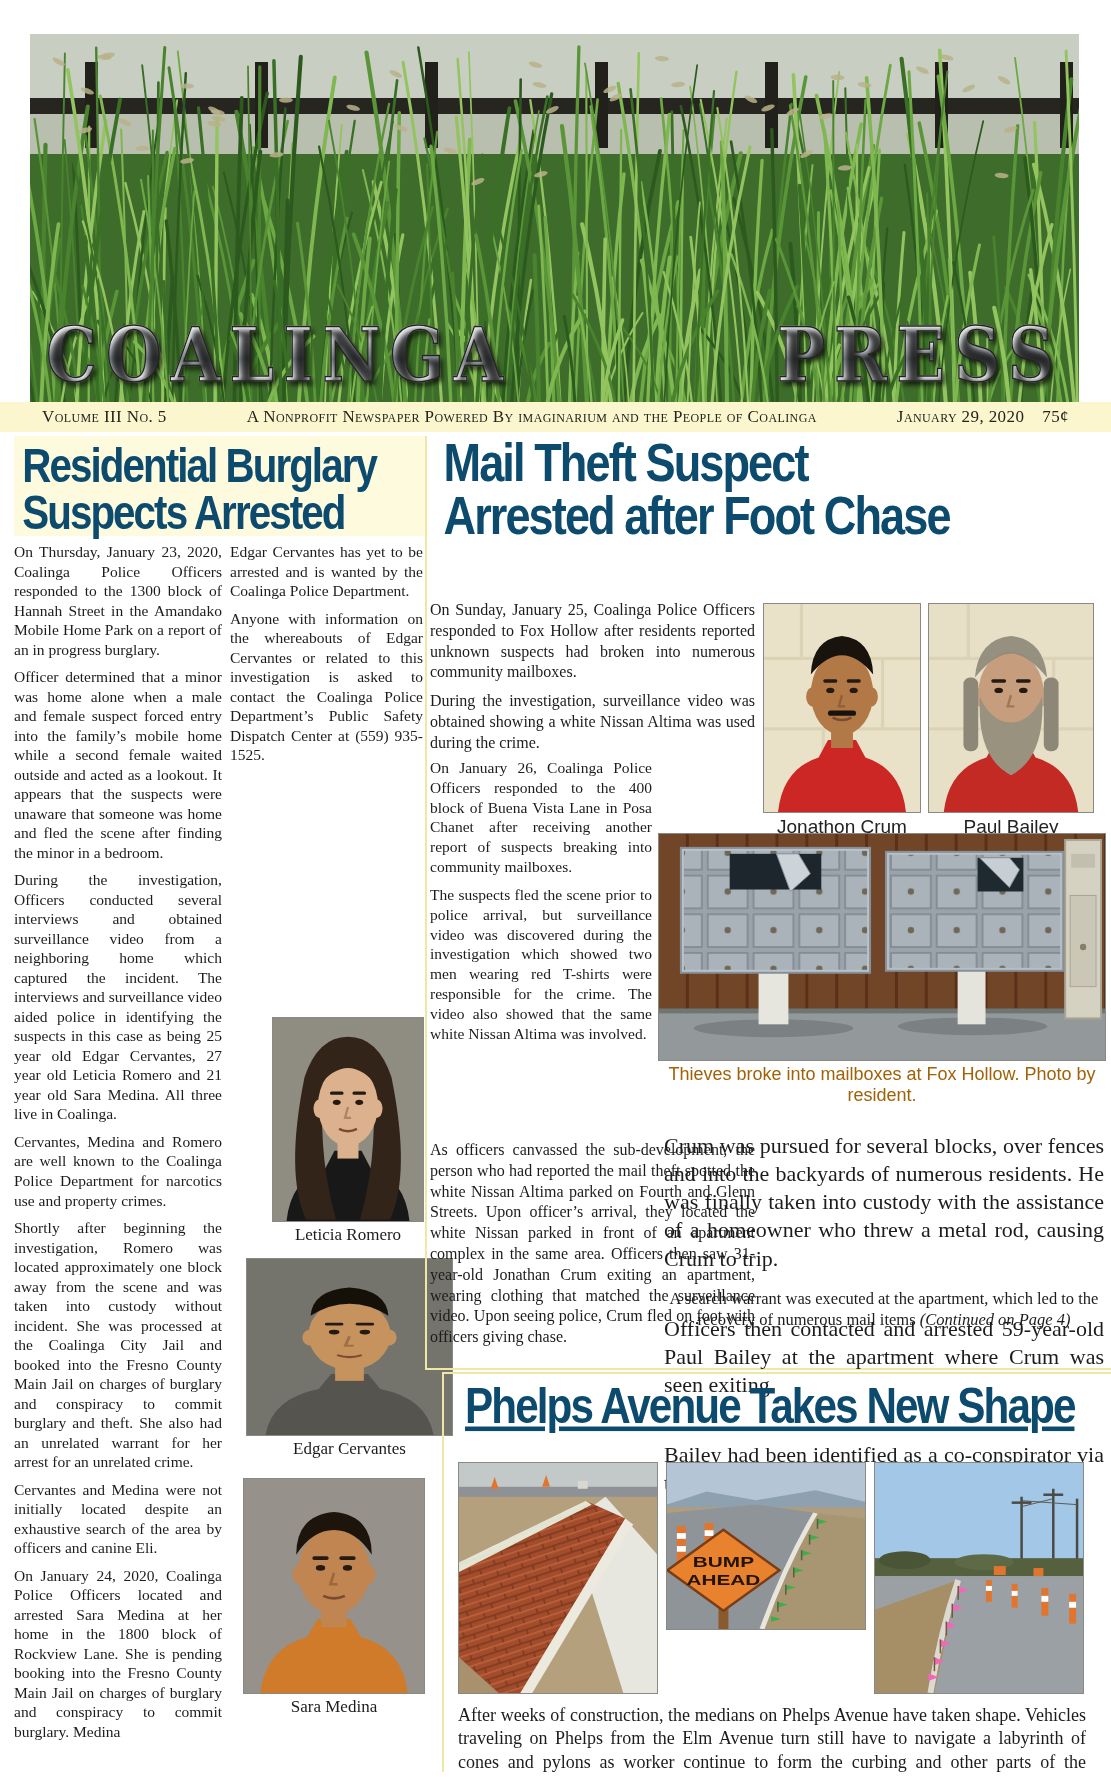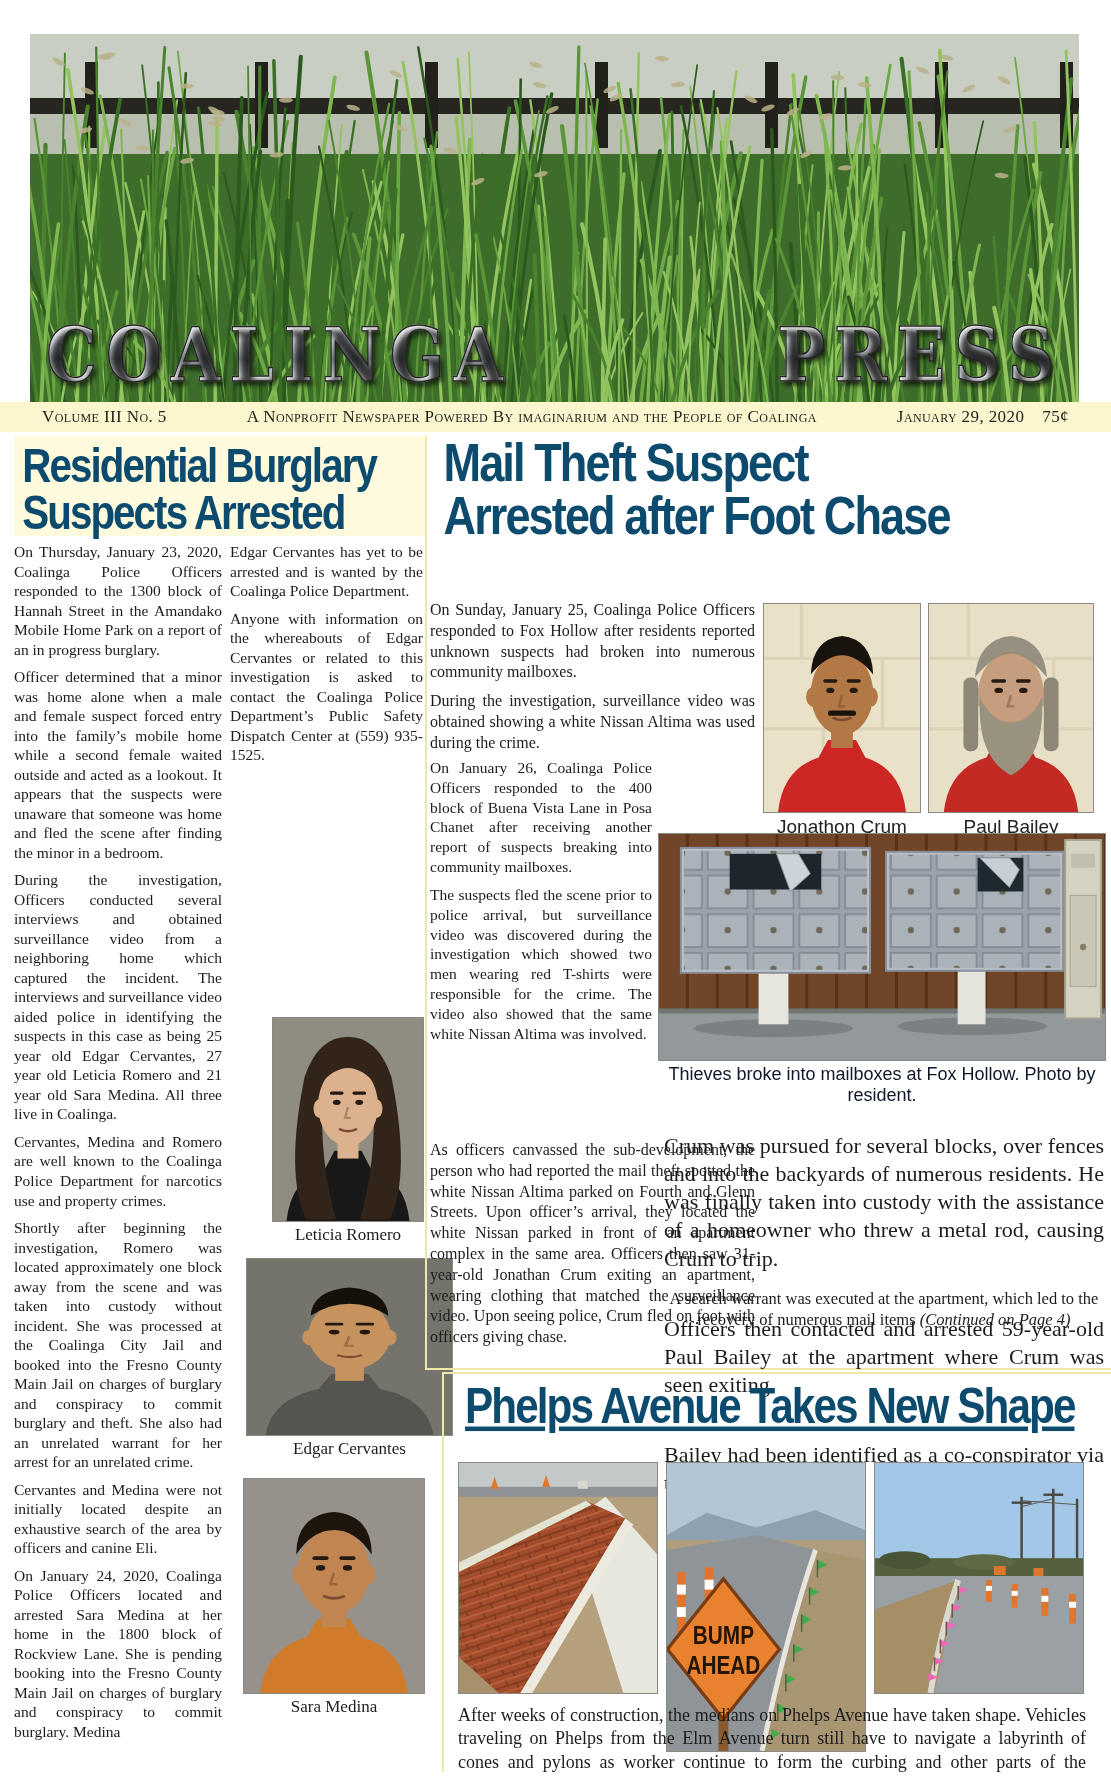--- a/index.html
+++ b/index.html
@@ -47,21 +47,21 @@
   .col-r-2 p     { font-size:22px; line-height:1.28;margin-top:42px; }
   .closing { font-size:16.5px; line-height:1.28; text-align:center; }
   .closing .it { font-style:italic; }
 
   
   figure { position:absolute; }
   .photo { width:100%; border:1px solid #8a8a84; overflow:hidden; background:#777; }
   .photo svg { display:block; width:100%; height:100%; }
   .cap-serif { font-size:17px; text-align:center; margin-top:3px; font-family:"Liberation Serif", serif; }
   .cap-sans  { font-size:19px; text-align:center; margin-top:3px; font-family:"Liberation Sans", sans-serif; color:#222; }
-  .cap-mailbox { font-size:18px; text-align:center; margin-top:3px; font-family:"Liberation Sans", sans-serif; color:#0f172a; }
+  .cap-mailbox { font-size:18px; text-align:center; margin-top:3px; font-family:"Liberation Sans", sans-serif; color:#a16207; }
 
   .phelps-caption { font-size:18px; line-height:1.3; text-align:justify; }
 </style>
 </head>
 <body>
 
 <div class="page">
 
   <div class="abs masthead-photo">
     <svg id="grass-svg" viewBox="0 0 1049 368" preserveAspectRatio="none">
@@ -717,21 +717,21 @@
         <polygon points="148,34 200,92 200,232 166,232 112,60" fill="#e7e7df"></polygon>
         <polygon points="0,100 128,38 168,56 62,232 0,232" fill="url(#brick)"></polygon>
         <polygon points="0,100 128,38 134,42 0,110" fill="#efe" opacity="0.85"></polygon>
         <polygon points="168,56 62,232 74,232 176,62" fill="#ece9df"></polygon>
         <polygon points="0,196 40,232 0,232" fill="#a8916c"></polygon>
       </svg>
     </div>
   </figure>
 
   <figure style="left:666px; top:1462px; width:200px;">
-    <div class="photo" style="height:290px;">
+    <div class="photo" style="height:168px;">
       <svg viewBox="0 0 200 232" preserveAspectRatio="none">
         <rect width="200" height="232" fill="#b09d7e"></rect>
         <rect width="200" height="58" fill="#b4c6d6"></rect>
         <polygon points="0,58 40,40 90,52 150,38 200,54 200,62 0,62" fill="#8ea1b1"></polygon>
         <polygon points="0,232 0,70 90,58 150,70 96,232" fill="#8f9499"></polygon>
         <polygon points="150,70 200,78 200,232 96,232" fill="#a89572"></polygon>
         <path d="M150,70 Q120,140 96,232" stroke="#e8e6dc" stroke-width="5" fill="none"></path>
         <g fill="#3fae4a">
           <polygon points="152,78 162,82 152,86"></polygon>
             <polygon points="144,100 154,104 144,108"></polygon>

